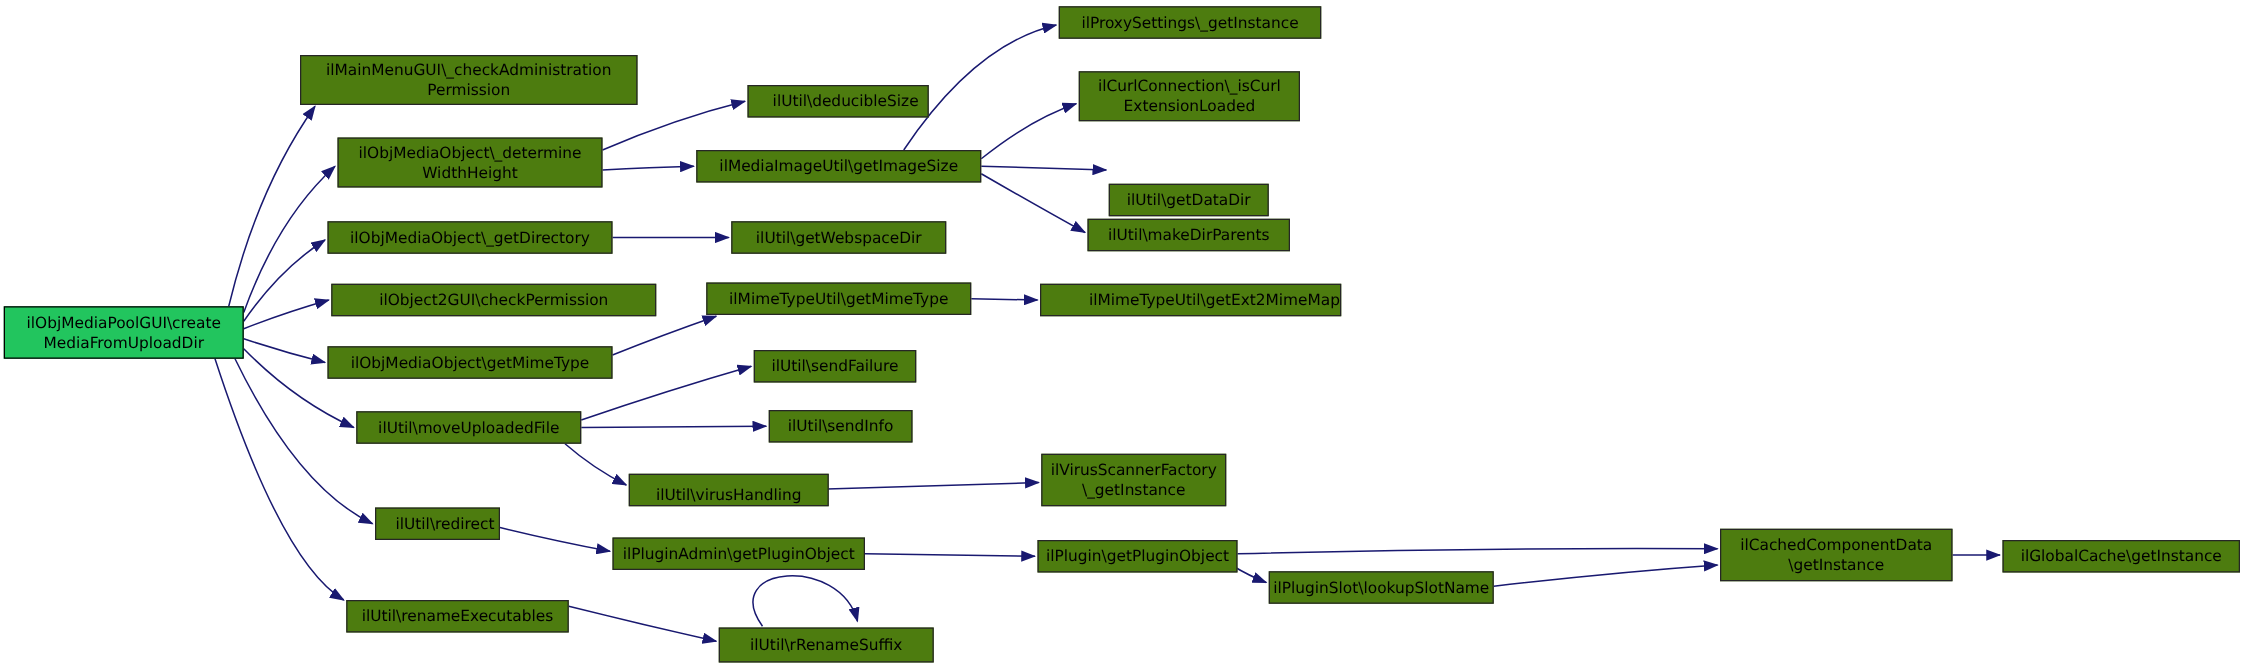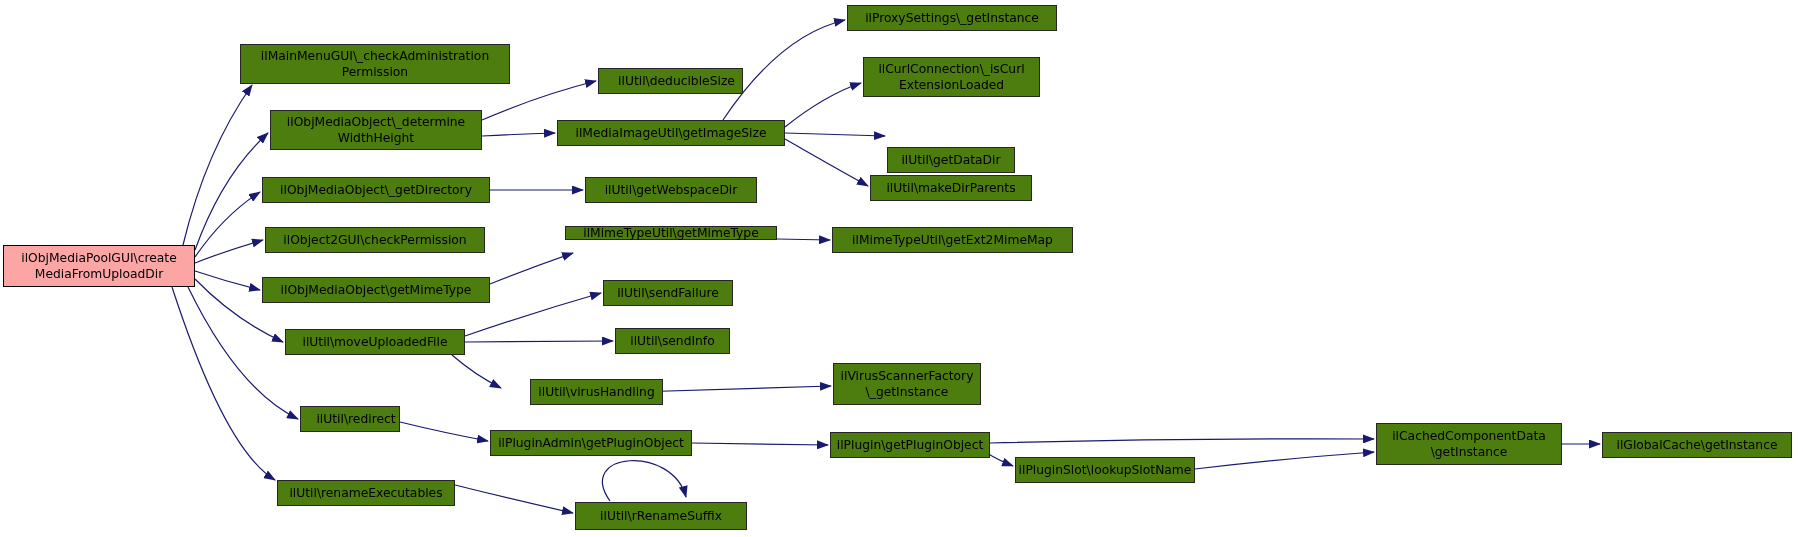--- a/index.html
+++ b/index.html
@@ -20,21 +20,21 @@
     background:#4d7c0f;
     border:1.4px solid #262626;
     color:#000000;
     font-size:12.3px;
     line-height:16px;
     white-space:nowrap;
     text-align:center;
     cursor:pointer;
   }
   .node.root{
-    background:#fca5a5;
+    background:#22c55e;
     border:1.7px solid #000000;
     cursor:default;
   }
   .node span{display:block;}
 </style>
 </head>
 <body>
 
 <div id="canvas">
   <svg id="edge-svg" xmlns="http://www.w3.org/2000/svg" viewBox="0 0 1803 537">
@@ -82,21 +82,21 @@
         <span>ilMainMenuGUI\_checkAdministration</span>
         <span>Permission</span>
       </div>
       <div class="node" style="left: 270px; top: 110px; width: 212px; height: 40px;">
         <span>ilObjMediaObject\_determine</span>
         <span>WidthHeight</span>
       </div>
       <div class="node" style="left: 262px; top: 177px; width: 228px; height: 26px;">
         <span>ilObjMediaObject\_getDirectory</span>
       </div>
-      <div class="node" style="left: 265px; top: 227px; width: 220px; height: 26px;">
+      <div class="node" style="left: 265px; top: 227px; width: 260px; height: 26px;">
         <span>ilObject2GUI\checkPermission</span>
       </div>
       <div class="node" style="left: 262px; top: 277px; width: 228px; height: 26px;">
         <span>ilObjMediaObject\getMimeType</span>
       </div>
       <div class="node" style="left: 285px; top: 329px; width: 180px; height: 26px;">
         <span>ilUtil\moveUploadedFile</span>
       </div>
       <div class="node" style="left: 300px; top: 406px; width: 100px; height: 26px; padding-left: 12px;">
         <span>ilUtil\redirect</span>
@@ -106,24 +106,24 @@
       </div>
       <div class="node" style="left: 598px; top: 68px; width: 145px; height: 26px; padding-left: 12px;">
         <span>ilUtil\deducibleSize</span>
       </div>
       <div class="node" style="left: 557px; top: 120px; width: 228px; height: 26px;">
         <span>ilMediaImageUtil\getImageSize</span>
       </div>
       <div class="node" style="left: 585px; top: 177px; width: 172px; height: 26px;">
         <span>ilUtil\getWebspaceDir</span>
       </div>
-      <div class="node" style="left: 565px; top: 226px; width: 212px; height: 14px;">
+      <div class="node" style="left: 565px; top: 226px; width: 212px; height: 26px;">
         <span>ilMimeTypeUtil\getMimeType</span>
       </div>
-      <div class="node" style="left: 832px; top: 227px; width: 241px; height: 26px;">
+      <div class="node" style="left: 832px; top: 227px; width: 241px; height: 26px; align-items: flex-end;">
         <span>ilMimeTypeUtil\getExt2MimeMap</span>
       </div>
       <div class="node" style="left: 847px; top: 5px; width: 210px; height: 26px;">
         <span>ilProxySettings\_getInstance</span>
       </div>
       <div class="node" style="left: 863px; top: 57px; width: 177px; height: 40px;">
         <span>ilCurlConnection\_isCurl</span>
         <span>ExtensionLoaded</span>
       </div>
       <div class="node" style="left: 887px; top: 123px; width: 128px; height: 26px; margin-top: 24px;">
@@ -131,21 +131,21 @@
       </div>
       <div class="node" style="left: 870px; top: 175px; width: 162px; height: 26px;">
         <span>ilUtil\makeDirParents</span>
       </div>
       <div class="node" style="left: 603px; top: 280px; width: 130px; height: 26px;">
         <span>ilUtil\sendFailure</span>
       </div>
       <div class="node" style="left: 615px; top: 328px; width: 115px; height: 26px;">
         <span>ilUtil\sendInfo</span>
       </div>
-      <div class="node" style="left: 530px; top: 379px; width: 133px; height: 26px;">
+      <div class="node" style="left: 503px; top: 379px; width: 160px; height: 26px; justify-content: flex-end;">
         <span>ilUtil\virusHandling</span>
       </div>
       <div class="node" style="left: 833px; top: 363px; width: 148px; height: 42px;">
         <span>ilVirusScannerFactory</span>
         <span>\_getInstance</span>
       </div>
       <div class="node" style="left: 490px; top: 430px; width: 202px; height: 26px;">
         <span>ilPluginAdmin\getPluginObject</span>
       </div>
       <div class="node" style="left: 830px; top: 432px; width: 160px; height: 26px;">

